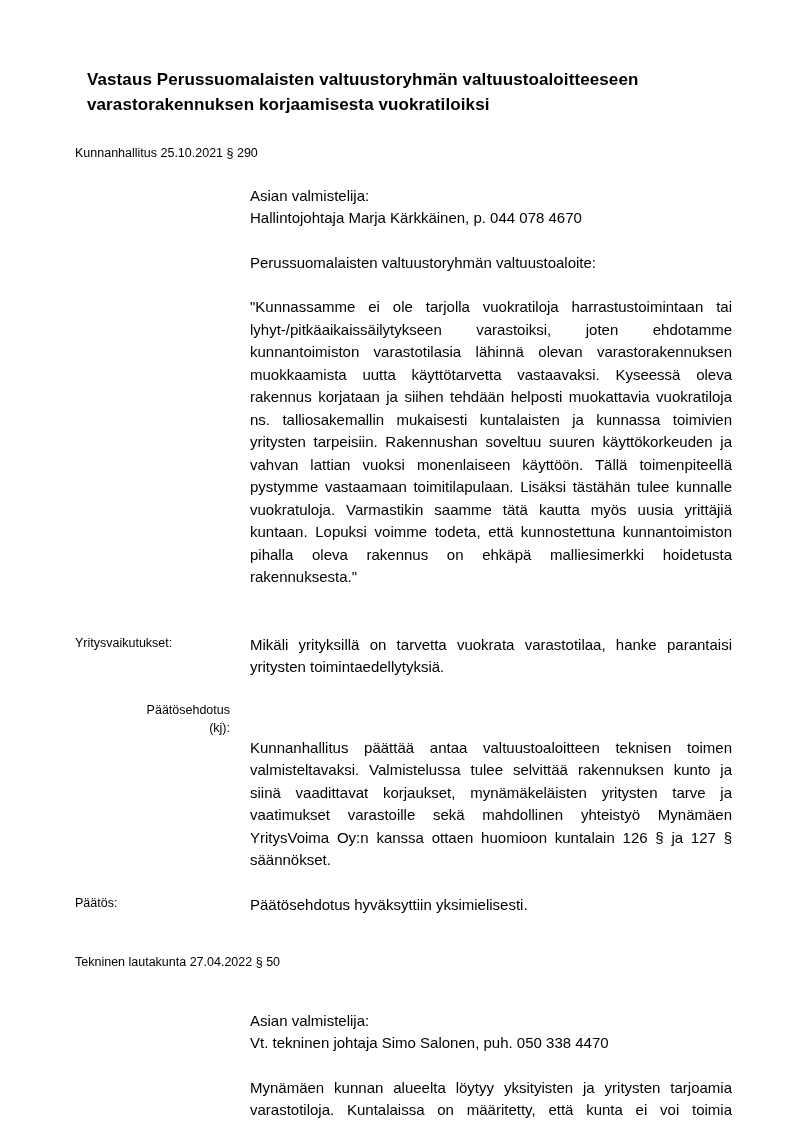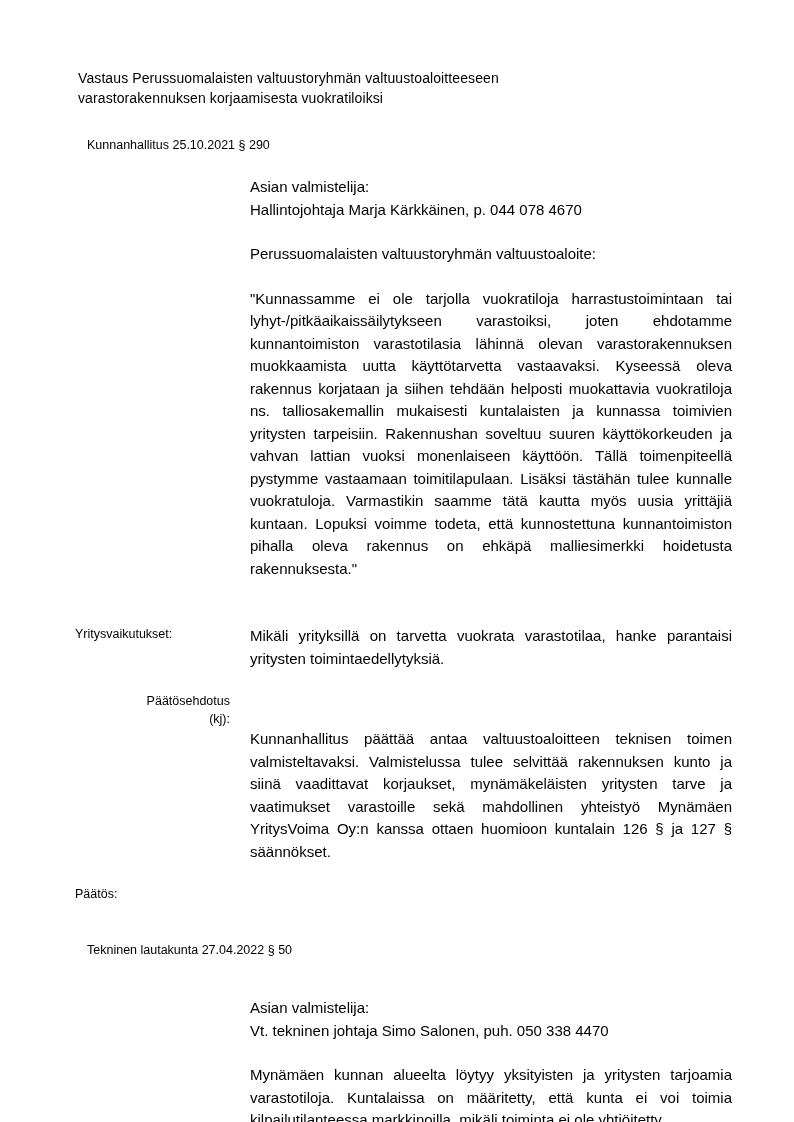--- a/index.html
+++ b/index.html
@@ -15,32 +15,32 @@
     -webkit-font-smoothing: antialiased;
   }
   .page {
     position: relative;
     width: 794px;
     height: 1122px;
     box-sizing: border-box;
     padding: 60px 62px 40px 75px;
   }
   .doc-title {
-    font-size: 14px;
-    font-weight: normal;
+    font-size: 17px;
+    font-weight: bold;
     line-height: 1.45;
-    margin: 8px 0 0 3px;
+    margin: 8px 0 0 12px;
     letter-spacing: 0.1px;
   }
   .doc-title .line2 {
     display: block;
   }
   .meeting-line {
     font-size: 12.5px;
-    margin: 28px 0 0 12px;
+    margin: 28px 0 0 0;
     line-height: 1.4;
   }
   .block {
     display: flex;
     margin-top: 22px;
     align-items: flex-start;
   }
   .block-label {
     width: 175px;
     flex: 0 0 175px;
@@ -124,20 +124,23 @@
   <div class="block">
     <div class="block-label label-two-line" style="white-space: pre-line;">Päätösehdotus
 (kj):</div>
     <div class="block-body justify" style="margin-top: 36px;">
       <p>Kunnanhallitus   päättää antaa valtuustoaloitteen  teknisen toimen valmisteltavaksi.  Valmistelussa tulee selvittää rakennuksen  kunto ja siinä vaadittavat  korjaukset, mynämäkeläisten  yritysten  tarve ja vaatimukset  varastoille  sekä mahdollinen  yhteistyö Mynämäen YritysVoima  Oy:n kanssa ottaen huomioon kuntalain  126 § ja 127 § säännökset.</p>
     </div>
   </div>
 
   <div class="block">
     <div class="block-label">Päätös:</div>
+    <div class="block-body no-justify">
+      <p>Päätösehdotus  hyväksyttiin  yksimielisesti.</p>
+    </div>
   </div>
 
   <div class="spacer-lg"></div>
 
   <div class="meeting-line">Tekninen lautakunta 27.04.2022 § 50</div>
 
   <div class="block nolabel" style="margin-top: 38px;">
     <div class="block-label"></div>
     <div class="block-body no-justify">
       <p style="white-space: pre-line;">Asian valmistelija:

